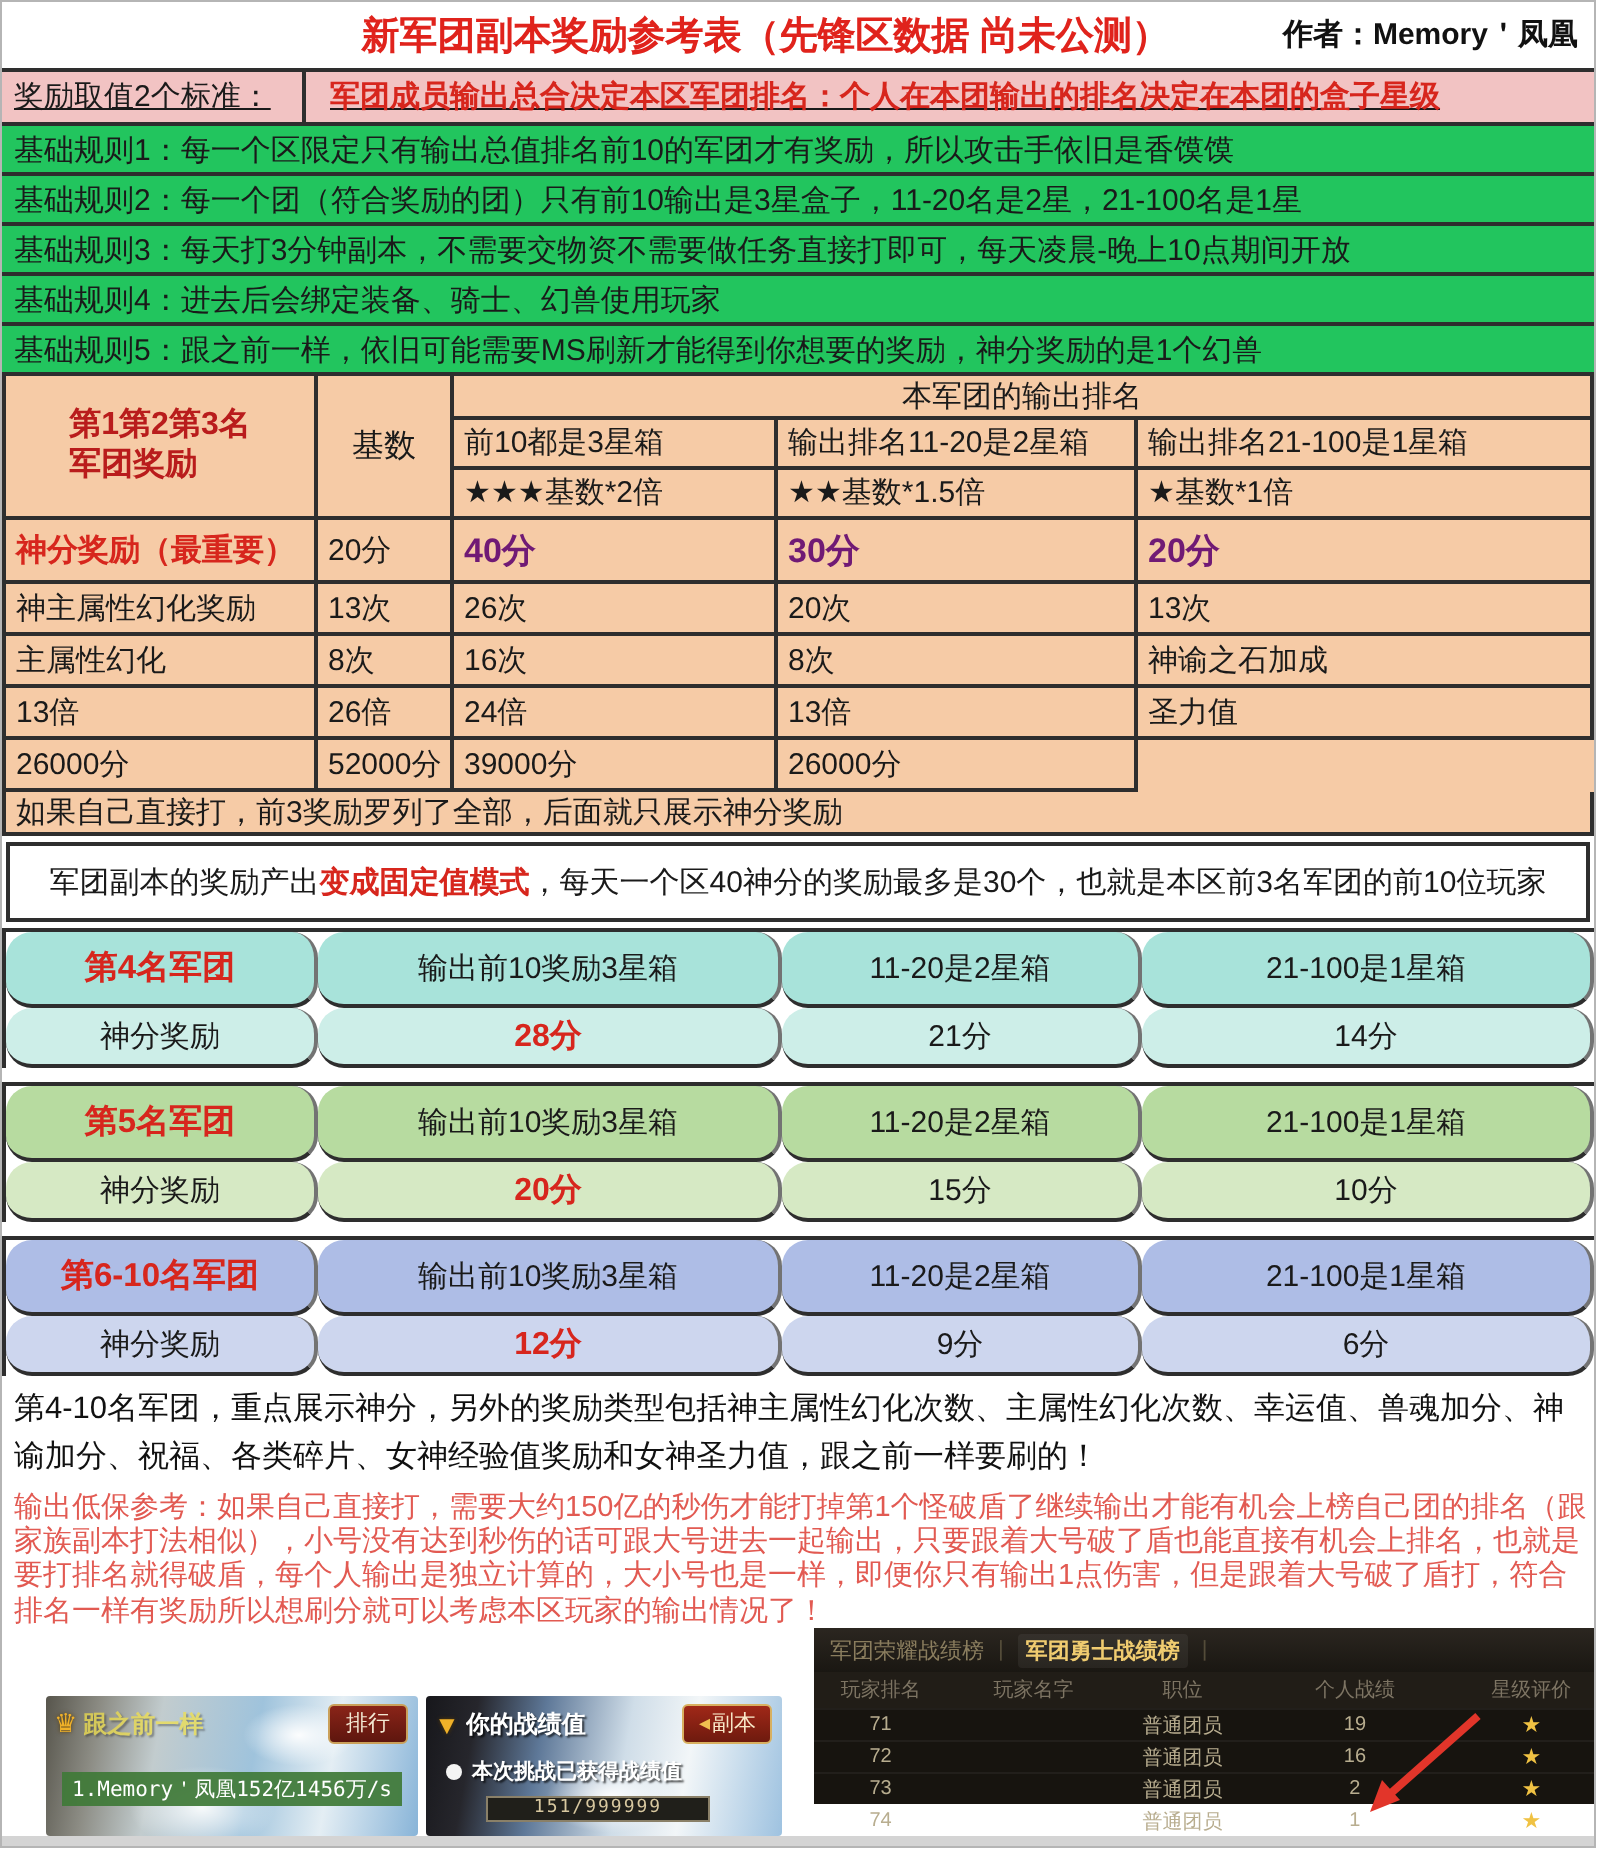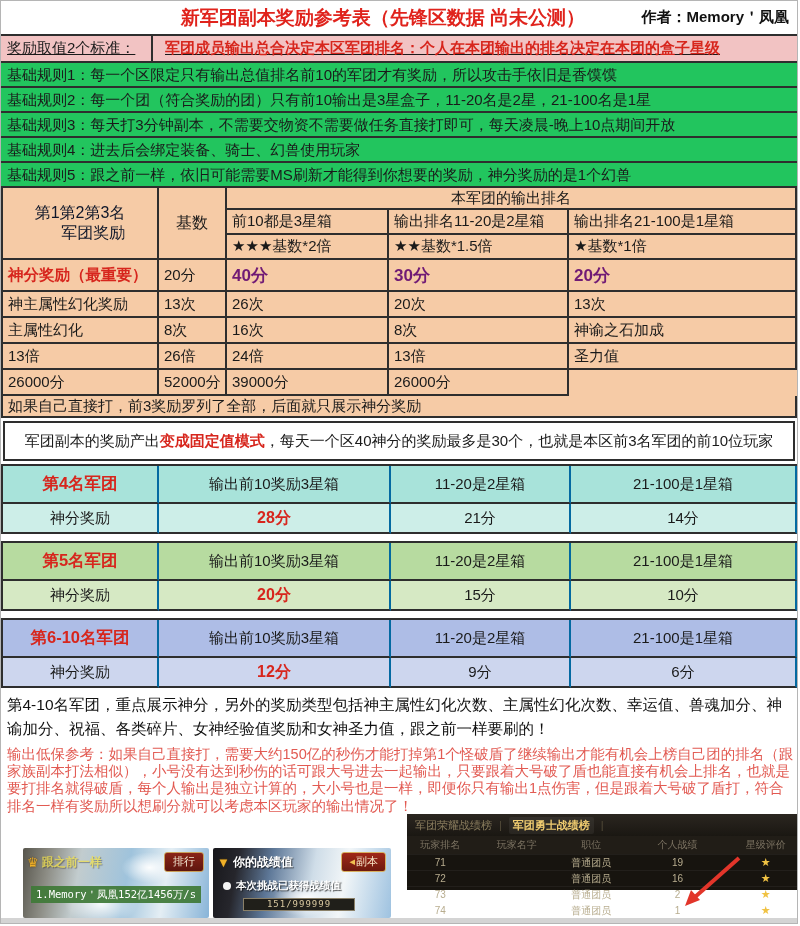--- a/index.html
+++ b/index.html
@@ -15,34 +15,34 @@
   
   .pinkblock { border-top:2px solid #2e2e2e; }
   .standards { display:flex; height:27px; background:#f2c3c3; border-bottom:2px solid #2e2e2e;text-decoration:underline; }
   .standards .lab { width:152px; padding:3px 4px 0 6px; font-size:15px; flex:none; border-right:2px solid #2e2e2e; white-space:nowrap; overflow:hidden; }
   .standards .val { flex:1; padding:3px 4px 0 12px; font-size:15px; font-weight:bold; color:#d7261d; white-space:nowrap; overflow:hidden; }
   .rule { height:25px; background:#22c55e; border-bottom:2px solid #2e2e2e; font-size:15px; padding:3px 4px 0 6px; white-space:nowrap; overflow:hidden; }
 
   
   .toptable { display:grid; grid-template-columns:156px 68px 162px 180px 1fr; grid-template-rows:22px 25px 25px 32px 26px 26px 26px 26px 22px; border-left:2px solid #2e2e2e; background:#f6cba6; }
   .toptable > div { border-right:2px solid #2e2e2e; border-bottom:2px solid #2e2e2e; font-size:15px; display:flex; align-items:center; padding:0 5px; overflow:hidden; white-space:nowrap; }
-  .tt-corner { grid-column:1; grid-row:1/4; justify-content:center; text-align:right; color:#0f172a; font-weight:normal; font-size:16px !important; white-space:pre-line !important; line-height:20px; }
+  .tt-corner { grid-column:1; grid-row:1/4; justify-content:center; text-align:left; color:#b91c1c; font-weight:bold; font-size:16px !important; white-space:pre-line !important; line-height:20px; }
   .tt-base   { grid-column:2; grid-row:1/4; justify-content:center; font-size:16px !important; }
   .tt-rank   { grid-column:3/6; grid-row:1; justify-content:center; }
   .tt-bigred { color:#701a75; font-weight:bold; font-size:17px !important; }
   .tt-label-red { color:#d7261d; font-weight:bold; font-size:15.5px !important; }
   .tt-foot   { grid-column:1/6; }
 
   
   .banner { height:40px; margin:3px 2px; border:2px solid #2e2e2e; display:flex; align-items:center; justify-content:center; font-size:15px; white-space:nowrap; overflow:hidden; background:#fff; }
   .banner .hl { color:#d7261d; font-weight:bold; }
 
   
   .midtable { display:grid; grid-template-columns:156px 232px 180px 1fr; grid-template-rows:38px 30px; border-left:2px solid #2e2e2e; border-top:2px solid #2e2e2e; }
-  .midtable > div { border-right:2px solid #0369a1; border-bottom:2px solid #2e2e2e; display:flex; align-items:center; justify-content:center; font-size:15px; overflow:hidden; white-space:nowrap; }
+  .midtable > div { border-right:2px solid #737373; border-bottom:2px solid #2e2e2e; display:flex; align-items:center; justify-content:center; font-size:15px; overflow:hidden; white-space:nowrap;border-radius:13px; }
   .mt-name { color:#d7261d; font-weight:bold; font-size:16.5px !important; }
   .mt-val-hl { color:#d7261d; font-weight:bold; font-size:16px !important; }
   .teal  .r1 { background:#a8e3da; } .teal  .r2 { background:#cdeee8; }
   .green .r1 { background:#b7dba0; } .green .r2 { background:#d6e9c4; }
   .blue  .r1 { background:#aebde6; } .blue  .r2 { background:#cdd6ee; }
   .gap { height:7px; background:#fff; }
 
   
   .para-mid { height:56px; padding:5px 8px 0 6px; font-size:15.5px; line-height:24px; color:#111; }
   .bottomzone { position:relative; height:181px; }
@@ -63,21 +63,21 @@
   .shot2-title { color:#fff; font-size:12px; font-weight:bold; text-shadow:1px 1px 1px rgba(0,0,0,.7); flex:1; white-space:nowrap; overflow:hidden; }
   .btn-rank { flex:none; background:linear-gradient(#8a2418,#5e160e); border:1px solid #caa05a; color:#f2e8d2; font-size:11px; padding:1px 8px 2px; border-radius:3px; white-space:nowrap; }
   .btn-dupl { flex:none; background:linear-gradient(#a02818,#6e1a0e); border:1px solid #d8b060; color:#f8e8c8; font-size:11px; padding:1px 7px 2px; border-radius:3px; white-space:nowrap; }
   .btn-dupl .chv { color:#f0c050; margin-right:1px; }
   .greenbar { position:absolute; left:8px; top:38px; width:170px; height:17px; background:rgba(63,122,56,.93); color:#fff; font-size:10.5px; font-family:"DejaVu Sans Mono",monospace; display:flex; align-items:center; justify-content:space-between; padding:0 5px; white-space:nowrap; }
   .shot2-mid { display:flex; align-items:center; margin:7px 0 0 10px; color:#fff; font-size:10.5px; font-weight:bold; text-shadow:1px 1px 1px rgba(0,0,0,.7); white-space:nowrap; }
   .dot { width:8px; height:8px; background:#f4f4f4; border-radius:50%; margin-right:5px; flex:none; }
   .scorebar { position:absolute; left:30px; top:50px; width:112px; height:13px; background:#201f1a; border:1px solid #8a8068; color:#d8c8a0; font-size:9px; font-family:"DejaVu Sans Mono",monospace; text-align:center; line-height:11px; letter-spacing:1px; }
 
   
-  .board { position:absolute; left:406px; top:70px; width:392px; height:76px; background:#17140f; z-index:2; }
+  .board { position:absolute; left:406px; top:70px; width:392px; height:88px; background:#17140f; z-index:2; }
   .board-tabs { display:flex; align-items:center; height:22px; background:linear-gradient(#2b2620,#1a1712); padding-left:8px; font-size:11px; white-space:nowrap; }
   .tab-dim { color:#8a7d5e; }
   .tab-sep { color:#544c39; margin:0 7px; }
   .tab-active { color:#f0cc70; font-weight:bold; background:rgba(255,255,255,.06); padding:1px 4px; border-radius:2px; }
   .board-head { display:grid; grid-template-columns:17% 22% 16% 28% 17%; height:18px; align-items:center; background:#211d17; color:#7d7463; font-size:10px; text-align:center; }
   .board-row { display:grid; grid-template-columns:17% 22% 16% 28% 17%; height:16px; align-items:center; color:#b8ad8f; font-size:10px; text-align:center; border-top:1px solid rgba(255,255,255,.05); }
   .board-row .star { color:#f0c243; font-size:11px; }
   .nameblur { width:48px; height:8px; background:#5e594f; border-radius:2px; margin:0 auto; box-shadow:0 0 3px #5e594f; }
   .board svg { position:absolute; left:0; top:0; pointer-events:none; }
 

